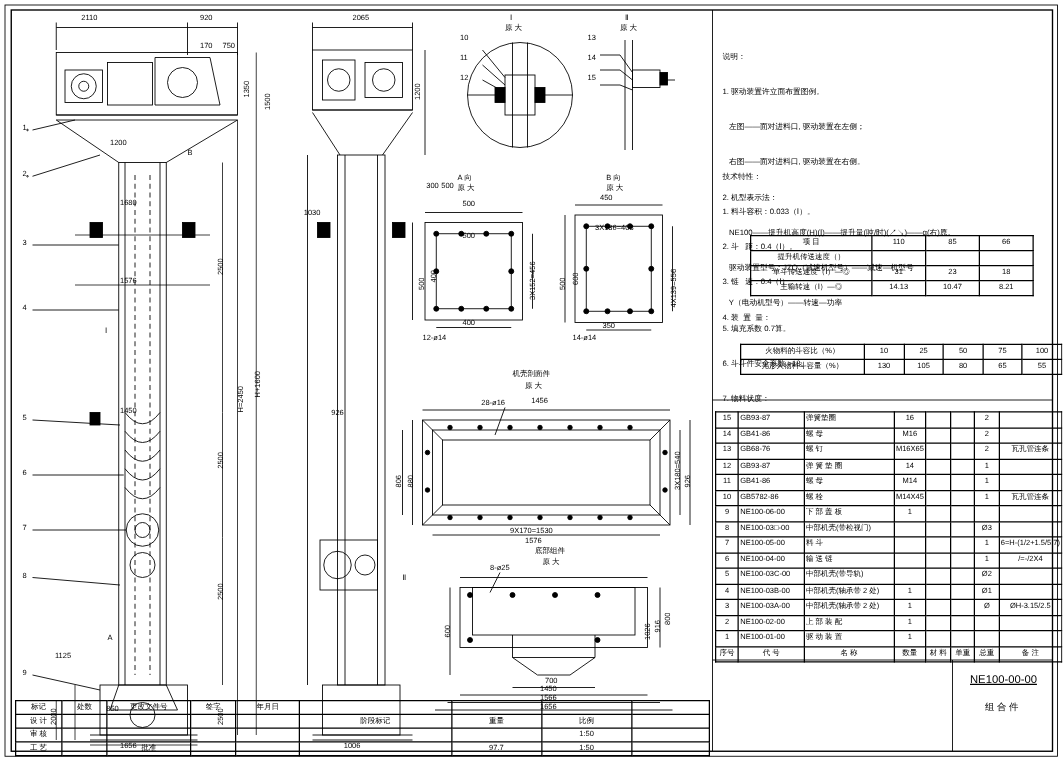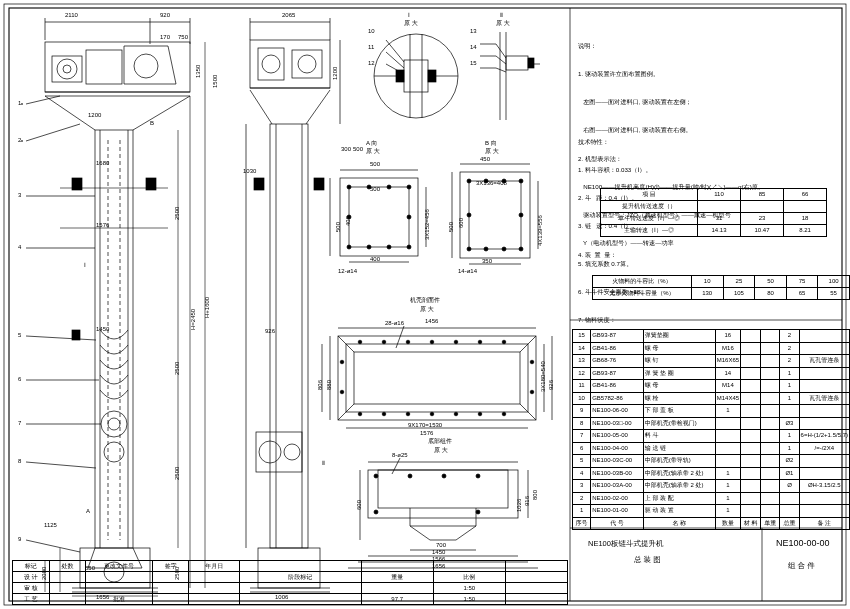--- a/index.html
+++ b/index.html
@@ -11,21 +11,21 @@
   table{border-collapse:collapse;}
   .bom{position:absolute;font-size:6px;}
   .bom td{border:0.5px solid #000;padding:0 1px;height:11.5px;line-height:11.5px;white-space:nowrap;overflow:hidden;}
   .c{text-align:center;}
   .l{text-align:left;}
   .notes{position:absolute;font-size:6.2px;line-height:9.4px;white-space:pre;}
   .spec{position:absolute;font-size:6px;}
   .spec td{border:0.5px solid #000;padding:0 2px;height:11px;line-height:11px;text-align:center;white-space:nowrap;}
   .tb{position:absolute;font-size:6px;}
   .tb td{border:0.5px solid #000;padding:0 1px;line-height:10px;text-align:center;white-space:nowrap;}
-  .big{font-size:9px;}
+  .big{font-size:9px;text-decoration:underline;}
   .mid{font-size:7.5px;}
 </style>
 </head>
 <body>
 
 <div id="sheet">
 
 <svg width="850" height="609">
   <g stroke="#000" fill="none" stroke-width="0.7">
 
@@ -604,24 +604,20 @@
           <td class="c" style="width: 78px;">名    称</td>
           <td class="c" style="width: 22px;">数量</td>
           <td class="c" style="width: 20px;">材  料</td>
           <td class="c" style="width: 20px;">单重</td>
           <td class="c" style="width: 20px;">总重</td>
           <td class="c" style="width: 34px;">备  注</td>
         </tr>
       </tbody>
 </table>
 
-<div style="position:absolute;left:572px;top:530px;width:188px;height:68px;">
-  <div class="lbl mid" style="left:16px;top:10px;">NE100板链斗式提升机</div>
-  <div class="lbl mid" style="left:62px;top:26px;">总  装  图</div>
-</div>
 <div class="lbl big" style="left:776px;top:540px;">NE100-00-00</div>
 <div class="lbl mid" style="left:788px;top:562px;">组 合 件</div>
 
 <table class="tb" style="left:12px;top:560px;width:556px;">
   <tbody>
         <tr>
     <td style="width:34px;">标记</td>
     <td style="width:34px;">处数</td>
     <td style="width:64px;">更改文件号</td>
     <td style="width:34px;">签字</td>

